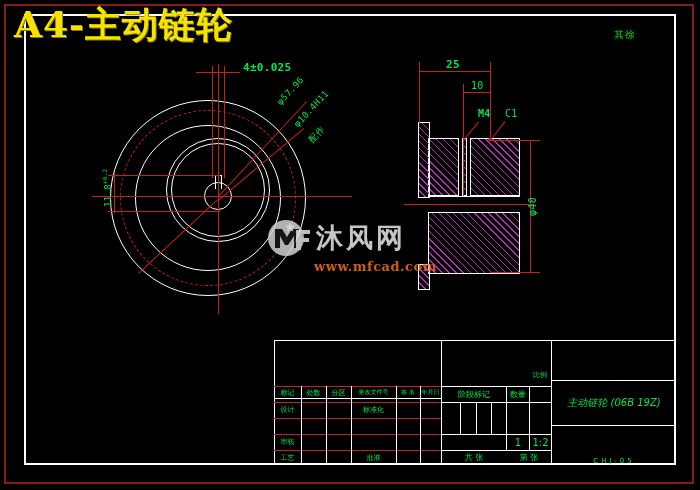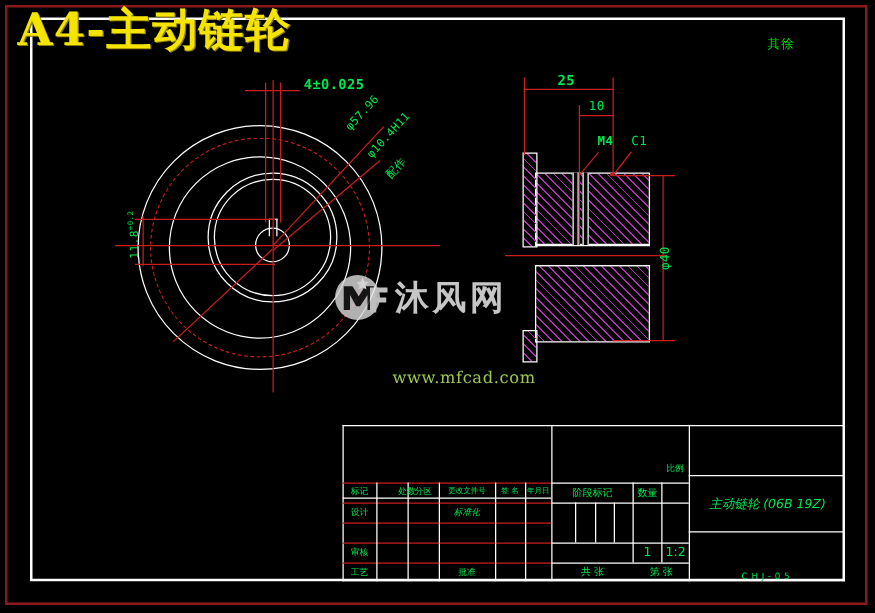--- a/index.html
+++ b/index.html
@@ -54,22 +54,22 @@
   .big{font-size:14px;letter-spacing:3px;}
   .med{font-size:11px;letter-spacing:1px;}
   .mono{font-family:"DejaVu Sans Mono","Liberation Mono",monospace;}
 
   
   #wm{position:absolute;left:262px;top:218px;width:180px;height:62px;opacity:.82;pointer-events:none;}
   #wm .wmtop{position:absolute;left:4px;top:0;display:flex;align-items:center;}
   #wm .logo{width:46px;height:40px;position:relative;}
   #wm .wmtxt{color:#f2f2f2;font-size:27px;font-weight:bold;letter-spacing:3px;
      font-family:"DejaVu Sans","Liberation Sans",sans-serif;margin-left:4px;}
-  #wm .wmurl{position:absolute;left:52px;top:41px;color:#bef264;font-size:13px;font-weight:normal;
-     font-family:"DejaVu Serif","Liberation Serif",serif;letter-spacing:.5px;margin-top:36px;}
+  #wm .wmurl{position:absolute;left:52px;top:41px;color:#f97316;font-size:13px;font-weight:bold;
+     font-family:"DejaVu Serif","Liberation Serif",serif;letter-spacing:.5px;}
 </style>
 </head>
 <body>
 
 <div id="stage">
 
   <div class="outer-border"></div>
   <div class="inner-frame"></div>
 
   <div class="dwg-title">A4-主动链轮</div>
@@ -174,31 +174,31 @@
     <div class="rl" style="left:0;top:110px;width:167px;height:1px;"></div>
     <div class="gl" style="left:0;top:58px;width:167px;height:1px;"></div>
 
     <div class="gl" style="left:27px;top:46px;width:1px;height:79px;"></div>
     <div class="gl" style="left:52px;top:46px;width:1px;height:79px;"></div>
     <div class="gl" style="left:77px;top:46px;width:1px;height:79px;"></div>
     <div class="gl" style="left:122px;top:46px;width:1px;height:79px;"></div>
     <div class="gl" style="left:146px;top:46px;width:1px;height:79px;"></div>
 
     <div class="cell" style="left:0;top:46px;width:27px;height:13px;">标记</div>
-    <div class="cell" style="left:39px;top:46px;width:25px;height:13px;">处数</div>
+    <div class="cell" style="left:27px;top:46px;width:25px;height:13px;">处数</div>
     <div class="cell" style="left:52px;top:46px;width:25px;height:13px;">分区</div>
     <div class="cell" style="left:77px;top:46px;width:45px;height:13px;font-size:6px;">更改文件号</div>
     <div class="cell" style="left:122px;top:46px;width:24px;height:13px;font-size:6px;">签 名</div>
     <div class="cell" style="left:146px;top:46px;width:21px;height:13px;font-size:6px;">年月日</div>
 
     <div class="cell" style="left:0;top:62px;width:27px;height:16px;">设计</div>
     <div class="cell" style="left:0;top:94px;width:27px;height:16px;">审核</div>
     <div class="cell" style="left:0;top:110px;width:27px;height:15px;">工艺</div>
 
-    <div class="cell" style="left:77px;top:62px;width:45px;height:16px;font-style:italic;">标准化</div>
+    <div class="cell" style="left:77px;top:62px;width:45px;height:16px;">标准化</div>
     <div class="cell" style="left:77px;top:110px;width:45px;height:15px;">批准</div>
 
 
     <div class="gl" style="left:167px;top:46px;width:110px;height:1px;"></div>
     <div class="gl" style="left:167px;top:62px;width:110px;height:1px;"></div>
     <div class="gl" style="left:167px;top:94px;width:110px;height:1px;"></div>
     <div class="gl" style="left:167px;top:110px;width:110px;height:1px;"></div>
     <div class="gl" style="left:232px;top:46px;width:1px;height:64px;"></div>
     <div class="gl" style="left:255px;top:46px;width:1px;height:64px;"></div>
     <div class="gl" style="left:186px;top:62px;width:1px;height:32px;"></div>

